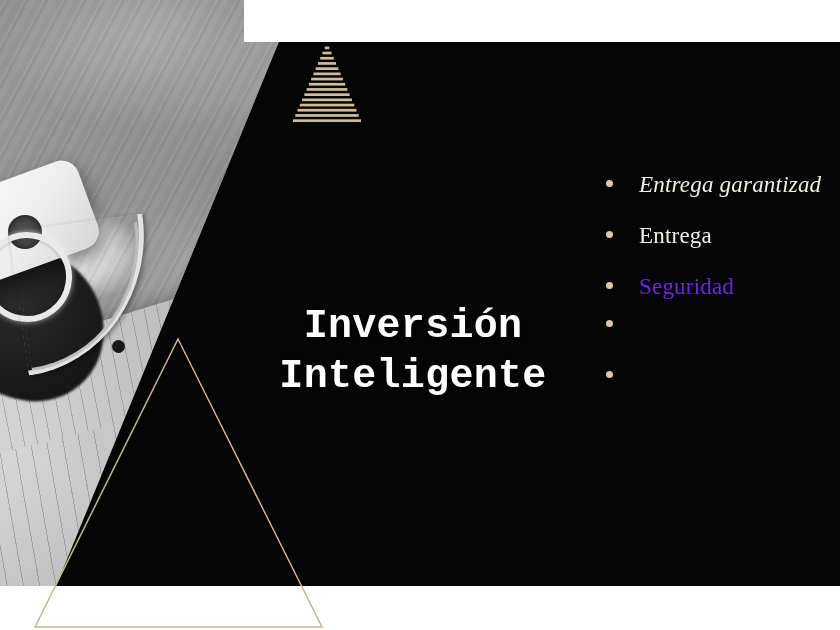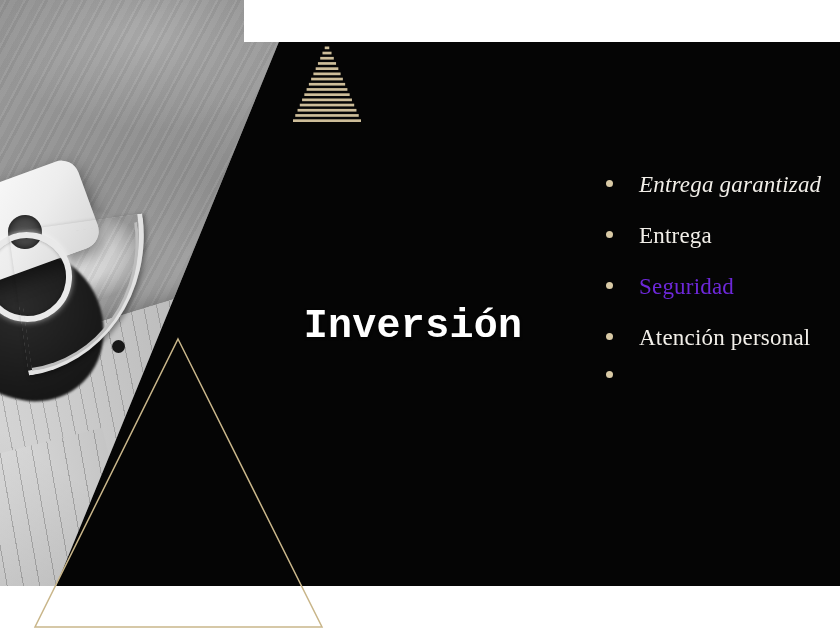--- a/index.html
+++ b/index.html
@@ -254,37 +254,37 @@
         <rect x="0.00" y="75.30" width="68.00" height="2.70" fill="#cdbd99"></rect>
       </g>
   </svg>
 
   <svg class="outline-tri" viewBox="0 0 305 300">
     <polygon id="outline-tri-shape" points="148,9 292,297 5,297" fill="none" stroke="#c9b68a" stroke-width="1.5"></polygon>
   </svg>
 
   <div class="title">
     <span class="ln">Inversión</span>
+    <span class="ln">Inteligente</span>
   </div>
 
   <div class="bullets">
     <div class="bullet-row">
       <span class="dot" style="background: rgb(217, 202, 166);"></span>
       <span class="bullet-text" style="color: rgb(242, 239, 233); font-style: italic;">Entrega garantizad</span>
     </div>
     <div class="bullet-row">
       <span class="dot" style="background: rgb(217, 202, 166);"></span>
       <span class="bullet-text" style="color: rgb(242, 239, 233);">Entrega</span>
     </div>
     <div class="bullet-row">
       <span class="dot" style="background: rgb(217, 202, 166);"></span>
       <span class="bullet-text" style="color: #6d28d9;">Seguridad</span>
     </div>
     <div class="bullet-row">
       <span class="dot" style="background: rgb(217, 202, 166);"></span>
-      <span class="bullet-text" style="color: rgb(242, 239, 233);">Atención personal</span>
     </div>
     <div class="bullet-row">
       <span class="dot" style="background: rgb(217, 202, 166);"></span>
     </div>
   </div>
 
 </div>
 
 </body></html>

